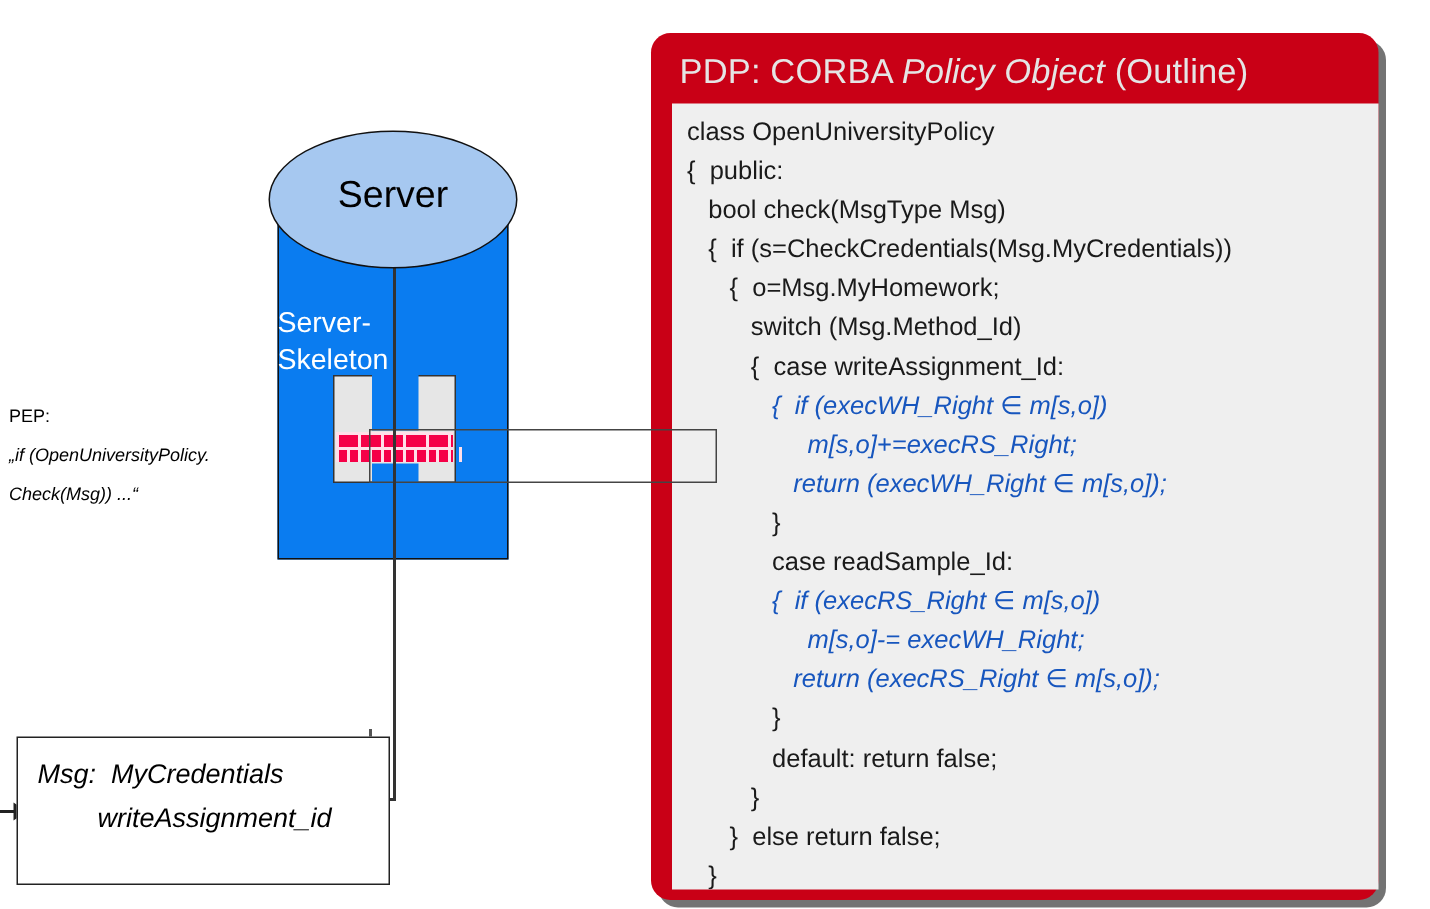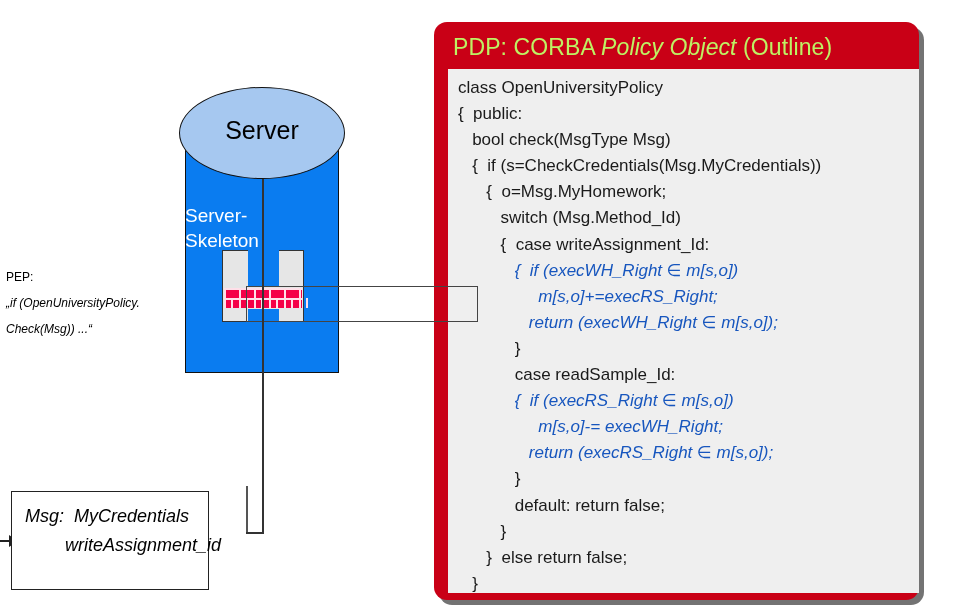--- a/index.html
+++ b/index.html
@@ -17,21 +17,21 @@
 
   
   #pdp-panel{
     left:434px;top:22px;width:485px;height:578px;
     background:#C90016;
     border-radius:13px;
     box-shadow:5px 5px 0 rgba(0,0,0,0.55);
   }
   #pdp-title{
     position:absolute;left:19px;top:10px;
-    color:#bef264;
+    color:#e5e5e5;
     font-size:23px;
     line-height:30px;
     white-space:nowrap;
     letter-spacing:0.1px;
   }
   #pdp-title .it{font-style:italic;}
 
   #pdp-code-box{
     position:absolute;left:14px;top:47px;
     width:471px;height:524px;
@@ -105,21 +105,21 @@
   
   #pep-caption{
     left:6px;top:264px;width:230px;
     font-size:12px;line-height:26px;color:#000;
   }
   #pep-caption .l1{font-style:normal;}
   #pep-caption .l2,#pep-caption .l3{font-style:italic;}
 
   
   #msg-box{
-    left:11px;top:491px;width:198px;height:99px;
+    left:11px;top:491px;width:249px;height:99px;
     background:#ffffff;
     border:1.5px solid #222;
     box-sizing:border-box;
   }
   #msg-text{
     position:absolute;left:13px;top:10px;
     font-size:18px;line-height:29px;font-style:italic;color:#000;
     white-space:pre;
   }
   #msg-text .ln{display:block;white-space:pre;}

